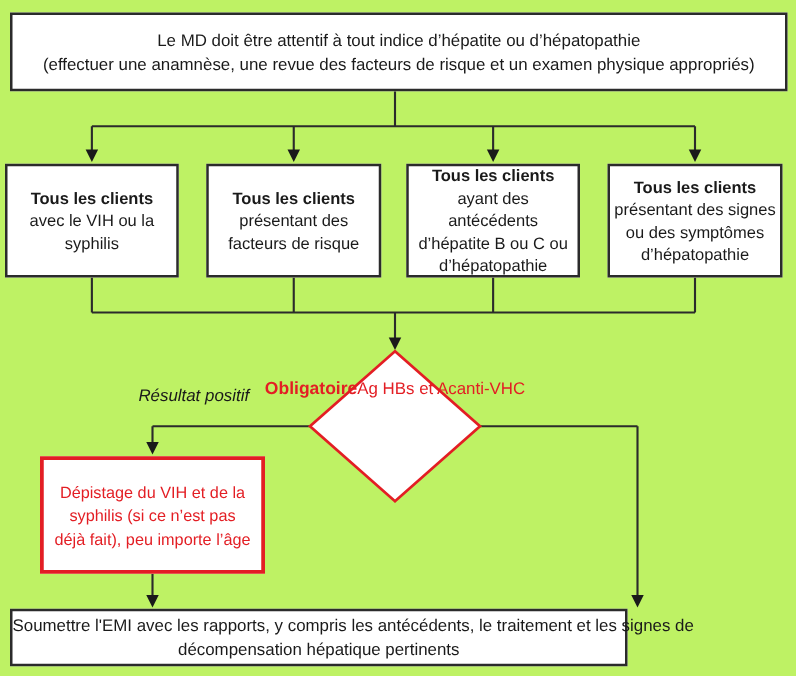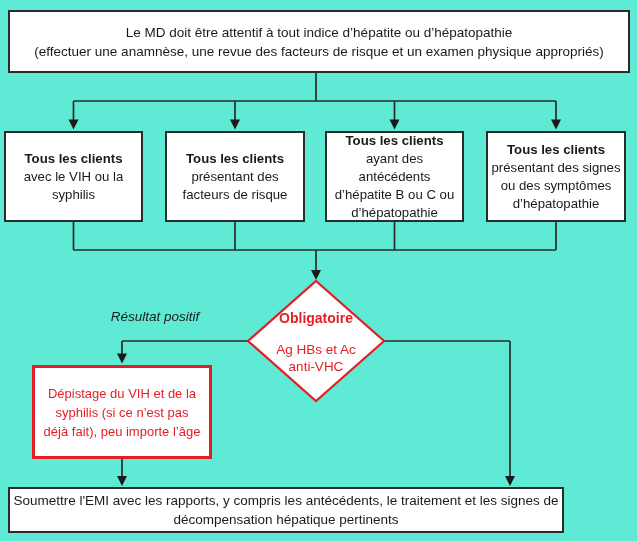--- a/index.html
+++ b/index.html
@@ -1,20 +1,20 @@
 <!DOCTYPE html>
 <html style="--accent: #e31e24;"><head>
 <meta charset="utf-8">
 <style>
   html, body { margin: 0; padding: 0; background: #ffffff; }
   .canvas {
     position: relative;
     width: 637px;
     height: 541px;
-    background: #5eead4;
+    background: #bef264;
     font-family: "Liberation Sans", sans-serif;
     color: #1a1a1a;
     overflow: hidden;
   }
   .connectors {
     position: absolute;
     left: 0; top: 0;
     width: 637px; height: 541px;
   }
   .box {
@@ -39,21 +39,21 @@
   }
   .client-box .title { font-weight: bold; }
   .cb0 { left: 4px;   width: 139px; }
   .cb1 { left: 165px; width: 140px; }
   .cb2 { left: 325px; width: 139px; }
   .cb3 { left: 486px; width: 140px; }
 
   .diamond-label {
     position: absolute;
     left: 236px; top: 302px; width: 160px; height: 80px;
-    display: flex; flex-direction: column; justify-content: center;
+    display: flex; flex-direction: row; justify-content: center;
     text-align: center;
     color: var(--accent, #e31e24);
     font-size: 13.5px; line-height: 17px;
   }
   .diamond-label .d-title { font-weight: bold; font-size: 14px; margin-bottom: 14px; }
 
   .branch-label {
     position: absolute;
     top: 309px; width: 170px;
     text-align: center;
@@ -65,21 +65,21 @@
   .branch-neg { left: 373px; }
 
   .action-box {
     left: 32px; top: 365px; width: 180px; height: 94px;
     border: 3px solid var(--accent, #e31e24);
     color: var(--accent, #e31e24);
     font-weight: normal;
     font-size: 13px; line-height: 19px;
   }
   .bottom-box {
-    left: 8px; top: 487px; width: 556px; height: 46px;
+    left: 8px; top: 487px; width: 494px; height: 46px;
     font-size: 13.5px; line-height: 19px;
   }
 </style>
 </head>
 <body>
 
 <div class="canvas">
 
   <svg class="connectors" viewBox="0 0 637 541" aria-hidden="true">
     <g stroke="#2b2b2b" stroke-width="1.7" fill="none">

